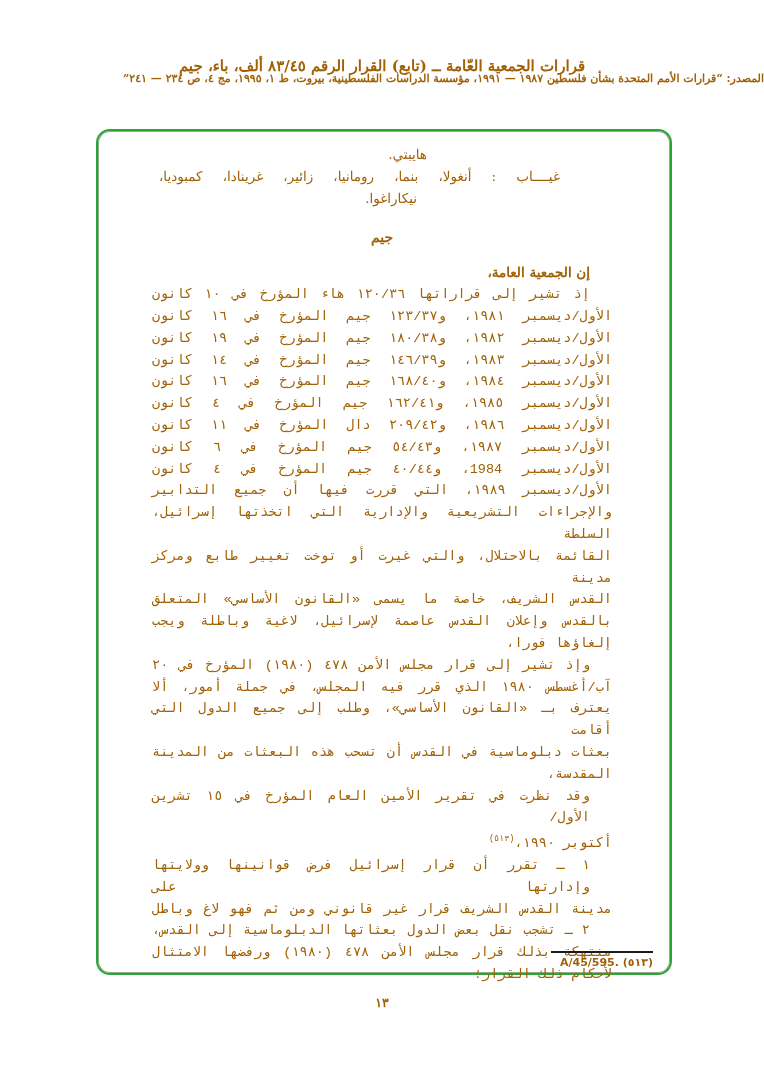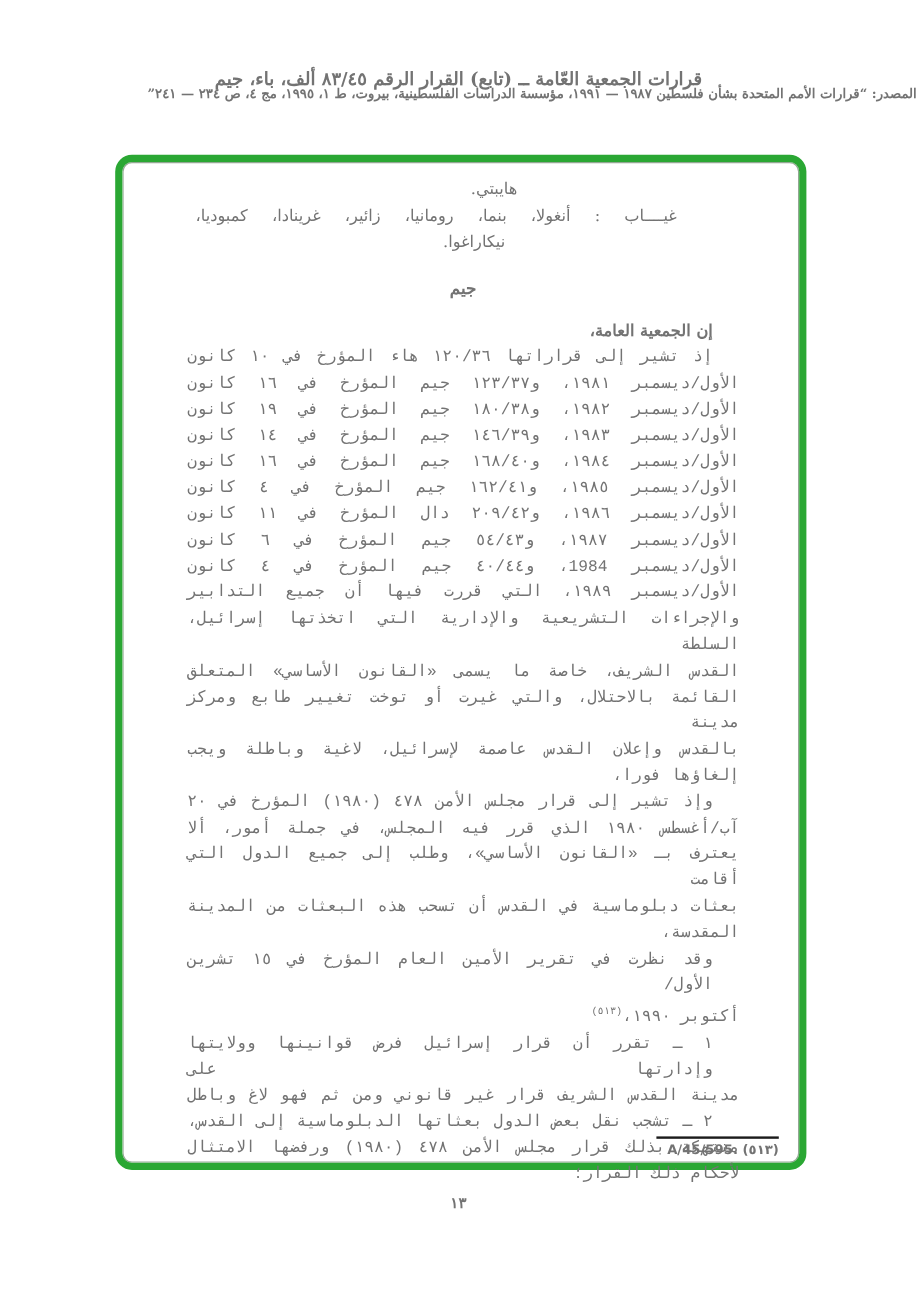--- a/index.html
+++ b/index.html
@@ -7,21 +7,21 @@
         font-family:"DejaVu Serif", serif;color:#1c1c1c;}
 
   
   .hdr-title{position:absolute;top:57px;left:0;width:100%;text-align:center;
              direction:rtl;font-weight:700;font-size:15px;letter-spacing:0;}
   .hdr-source{position:absolute;top:72px;left:0;width:100%;text-align:right;
               direction:rtl;font-weight:700;font-size:11px;}
 
   
   .green-box{position:absolute;left:96px;top:129px;width:576px;height:846px;
-             box-sizing:border-box;border:6px solid #0f766e;border-radius:14px;
+             box-sizing:border-box;border:2px solid #0f766e;border-radius:14px;
              box-shadow:inset 0 0 0 1px rgba(15,60,15,.45);background:#ffffff;}
 
   .col{position:absolute;top:0;left:54px;width:460px;}
 
   .ln{direction:rtl;text-align:right;font-size:13.5px;line-height:21.8px;
       unicode-bidi:plaintext;}
   .ln.just{text-align:justify;text-align-last:justify;}
   .ln.first{padding-right:22px;}
   .ln.last{text-align:right;text-align-last:right;}
 
@@ -42,21 +42,21 @@
   .fn-text{direction:ltr;text-align:right;font-family:"DejaVu Sans", sans-serif;
            font-weight:700;font-size:11px;}
 
   
   .page-num{position:absolute;top:995px;left:0;width:100%;text-align:center;
             direction:rtl;font-weight:700;font-size:12.5px;}
 </style>
 </head>
 <body>
 
-<div class="page" style="color: #737373;">
+<div class="page" style="color: #a16207;">
 
   <div class="hdr-title">قرارات الجمعية العّامة ــ (تابع) القرار الرقم ٨٣/٤٥ ألف، باء، جيم</div>
 
   <div class="hdr-source">المصدر: “قرارات الأمم المتحدة بشأن فلسطين ١٩٨٧ — ١٩٩١، مؤسسة الدراسات الفلسطينية، بيروت، ط ١، ١٩٩٥، مج ٤، ص ٢٣٤ — ٢٤١”</div>
 
   <div class="green-box" style="border-color: rgb(42, 167, 51);">
 
     <div class="col">
 
       <div class="ln off-haiti">هايبتي.</div>
@@ -75,22 +75,22 @@
             <div class="ln just">الأول/ديسمبر ١٩٨١، و١٢٣/٣٧ جيم المؤرخ في ١٦ كانون</div>
             <div class="ln just">الأول/ديسمبر ١٩٨٢، و١٨٠/٣٨ جيم المؤرخ في ١٩ كانون</div>
             <div class="ln just">الأول/ديسمبر ١٩٨٣، و١٤٦/٣٩ جيم المؤرخ في ١٤ كانون</div>
             <div class="ln just">الأول/ديسمبر ١٩٨٤، و١٦٨/٤٠ جيم المؤرخ في ١٦ كانون</div>
             <div class="ln just">الأول/ديسمبر ١٩٨٥، و١٦٢/٤١ جيم المؤرخ في ٤ كانون</div>
             <div class="ln just">الأول/ديسمبر ١٩٨٦، و٢٠٩/٤٢ دال المؤرخ في ١١ كانون</div>
             <div class="ln just">الأول/ديسمبر ١٩٨٧، و٥٤/٤٣ جيم المؤرخ في ٦ كانون</div>
             <div class="ln just">الأول/ديسمبر 1984، و٤٠/٤٤ جيم المؤرخ في ٤ كانون</div>
             <div class="ln just">الأول/ديسمبر ١٩٨٩، التي قررت فيها أن جميع التدابير</div>
             <div class="ln just">والإجراءات التشريعية والإدارية التي اتخذتها إسرائيل، السلطة</div>
+            <div class="ln just">القائمة بالاحتلال، والتي غيرت أو توخت تغيير طابع ومركز مدينة</div>
             <div class="ln just">القدس الشريف، خاصة ما يسمى «القانون الأساسي» المتعلق</div>
-            <div class="ln just">القائمة بالاحتلال، والتي غيرت أو توخت تغيير طابع ومركز مدينة</div>
             <div class="ln just">بالقدس وإعلان القدس عاصمة لإسرائيل، لاغية وباطلة ويجب</div>
             <div class="ln last">إلغاؤها فورا،</div>
           </div>
           <div class="para">
             <div class="ln first just">وإذ تشير إلى قرار مجلس الأمن ٤٧٨ (١٩٨٠) المؤرخ في ٢٠</div>
             <div class="ln just">آب/أغسطس ١٩٨٠ الذي قرر فيه المجلس، في جملة أمور، ألا</div>
             <div class="ln just">يعترف بـ «القانون الأساسي»، وطلب إلى جميع الدول التي أقامت</div>
             <div class="ln just">بعثات دبلوماسية في القدس أن تسحب هذه البعثات من المدينة</div>
             <div class="ln last">المقدسة،</div>
           </div>

